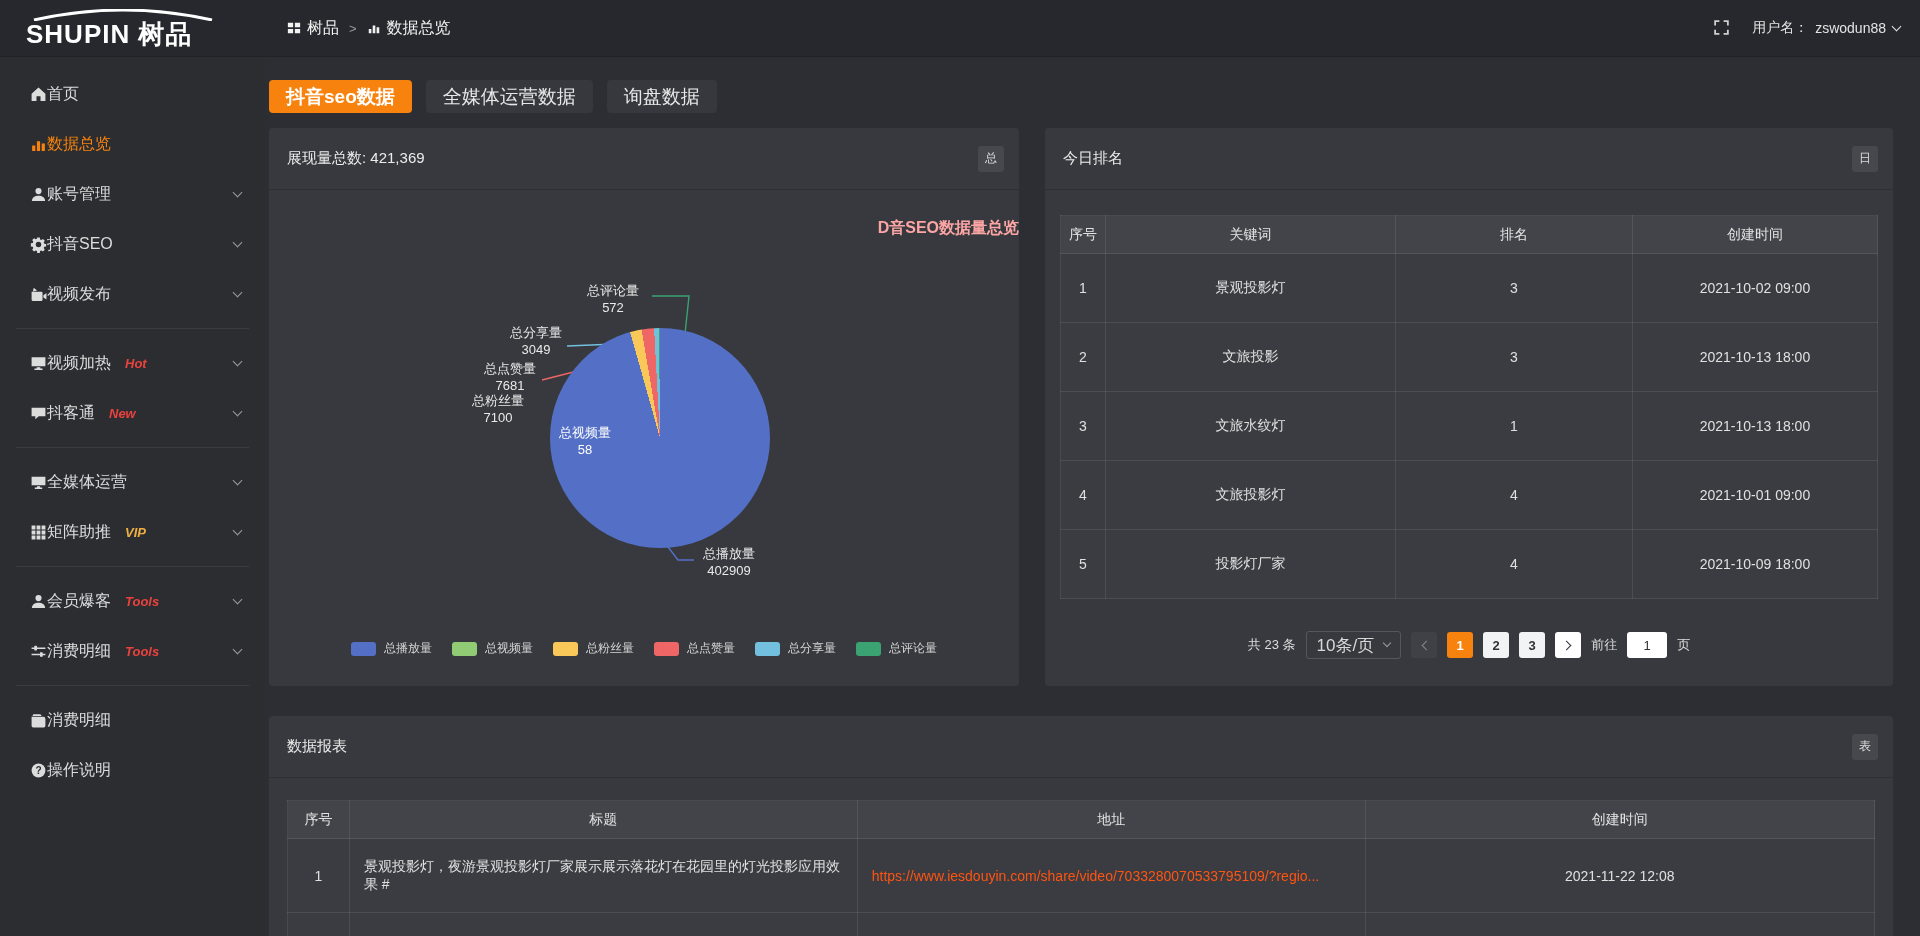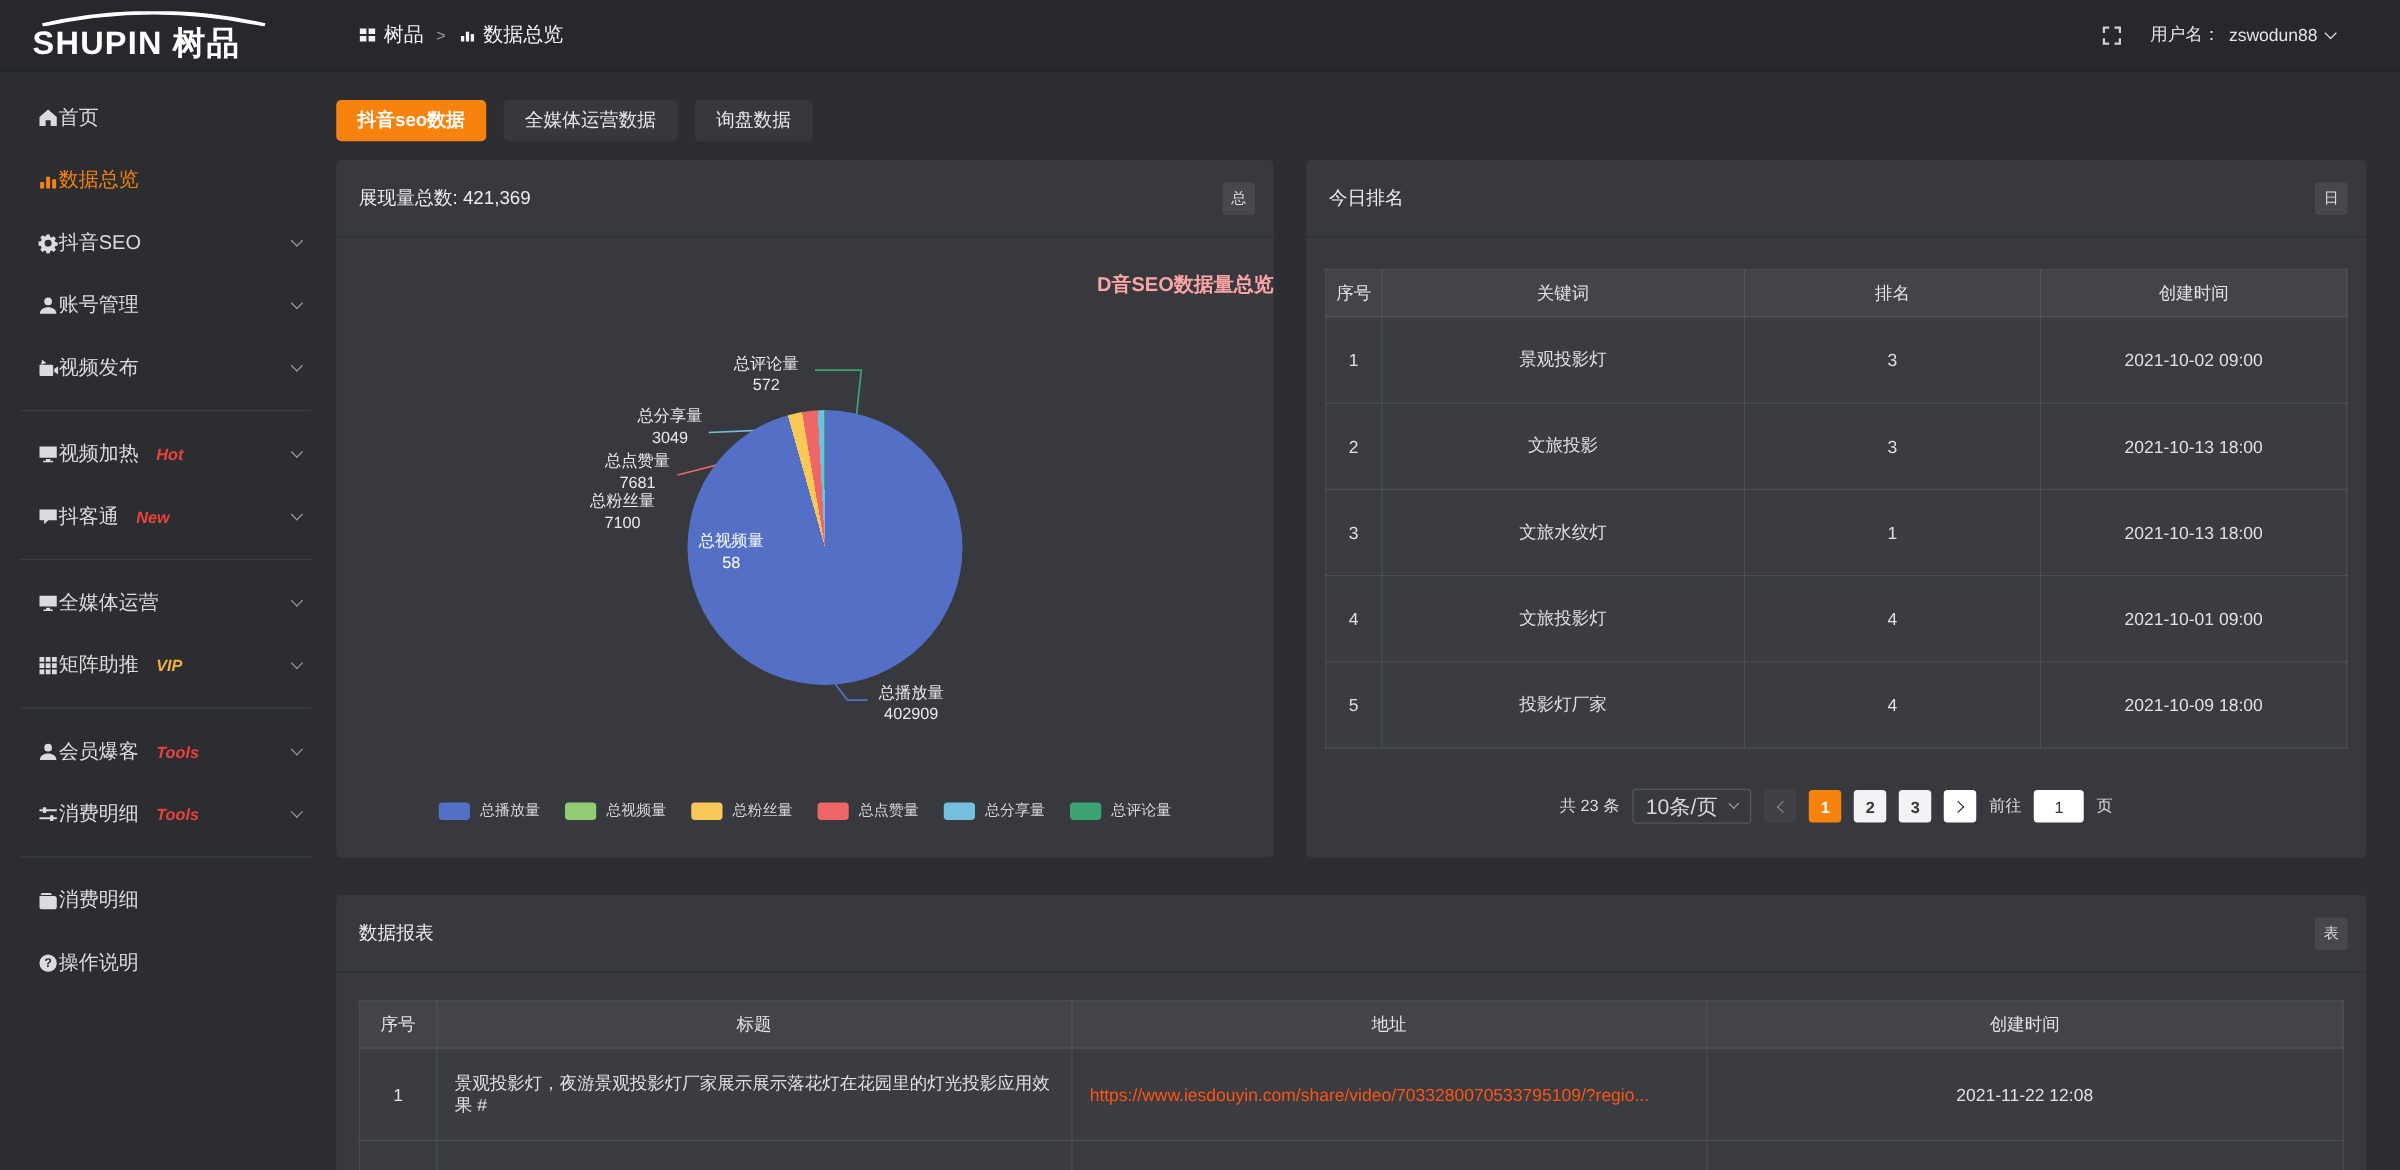--- a/index.html
+++ b/index.html
@@ -7,37 +7,37 @@
     font-family:"Liberation Sans","DejaVu Sans",sans-serif;color:#e6e6e6;font-size:14px}
   
   .navbar{position:absolute;left:0;top:0;right:0;height:57px;background:#26282d;
     border-bottom:1px solid #1f2125;display:flex;align-items:center;z-index:5}
   .logo{width:265px;padding-left:26px;display:flex;flex-direction:column;align-items:flex-start}
   .logo svg{margin-left:4px}
   .logo-text{font-weight:800;font-size:26px;letter-spacing:1px;color:#fff;line-height:26px;display:flex;gap:8px;align-items:center}
   .crumbs{display:flex;align-items:center;gap:10px;font-size:16px;margin-left:22px}
   .crumb{display:flex;align-items:center;gap:6px;cursor:pointer;color:#f2f2f2}
   .crumb-sep{color:#9a9a9a;font-size:13px}
-  .nav-right{margin-left:auto;display:flex;align-items:center;gap:22px;padding-right:52px;font-size:14px;color:#e3e3e3}
+  .nav-right{margin-left:auto;display:flex;align-items:flex-start;gap:22px;padding-right:20px;font-size:14px;color:#e3e3e3}
   .user{display:flex;align-items:center;gap:7px;cursor:pointer}
   .cv{display:inline-block;width:7px;height:7px;border-right:1.6px solid currentColor;border-bottom:1.6px solid currentColor;transform:rotate(45deg);margin-top:-4px}
   
   .sidebar{position:absolute;left:0;top:57px;bottom:0;width:265px;background:#2b2d31;padding-top:12px}
   .s-item{height:50px;display:flex;align-items:center;padding:0 24px 0 30px;color:#dcdcdc;font-size:16px;cursor:pointer}
   .s-item .ic{width:17px;height:17px;flex:none}
   .s-label{}
   .s-item.active{color:#f7820d}
   .s-badge{margin-left:14px;font-size:13px;font-weight:bold;font-style:italic}
   .b-red{color:#e9423e}.b-gold{color:#efb041}
   .s-item .cv{margin-left:auto;color:#9b9da1}
   .s-divider{height:1px;background:#3a3c40;margin:9px 16px}
   
   .main{position:absolute;left:265px;top:57px;right:0;bottom:0;background:#2c2e33;padding:23px 27px 0 4px;overflow:hidden}
   .tabs{display:flex;gap:14px;margin-bottom:15px}
-  .tab{height:33px;padding:0 17px;border:none;border-radius:4px;background:#36383d;color:#e8e8e8;font-size:15px;cursor:pointer;font-family:inherit}
+  .tab{height:33px;padding:0 17px;border:none;border-radius:4px;background:#36383d;color:#e8e8e8;font-size:19px;cursor:pointer;font-family:inherit}
   .tab.active{background:#f7820d;color:#fff;font-weight:bold}
   .row{display:flex;gap:26px}
   .panel{background:#37393e;border-radius:4px;overflow:hidden}
   .p-head{height:62px;display:flex;align-items:center;justify-content:space-between;
     padding:0 15px 0 18px;border-bottom:1px solid #2e3034;font-size:15px;color:#ececec}
   .corner-badge{width:26px;height:26px;background:#46484e;border-radius:3px;color:#ddd;font-size:12px;
     display:flex;align-items:center;justify-content:center;cursor:pointer}
   
   .left-panel{width:750px;height:558px;flex:none}
   .chart-area{position:relative;height:496px}
@@ -125,31 +125,31 @@
     <span class="s-label">首页</span>
   </div>
   <div class="s-item active">
     <svg class="ic" viewBox="0 0 16 16" width="17" height="17">
         <path d="M2 9h3v5H2zM6.5 5h3v9h-3zM11 7h3v7h-3z"></path>
       </svg>
     <span class="s-label">数据总览</span>
   </div>
   <div class="s-item">
     <svg class="ic" viewBox="0 0 16 16" width="17" height="17">
-        <path fill-rule="evenodd" d="M6.8 1.5h2.4l.3 1.8 1.2.5 1.5-1 1.7 1.7-1 1.5.5 1.2 1.8.3v2.4l-1.8.3-.5 1.2 1 1.5-1.7 1.7-1.5-1-1.2.5-.3 1.8H6.8l-.3-1.8-1.2-.5-1.5 1-1.7-1.7 1-1.5-.5-1.2-1.8-.3V6.8l1.8-.3.5-1.2-1-1.5 1.7-1.7 1.5 1 1.2-.5zM8 5.4A2.6 2.6 0 1 0 8 10.6 2.6 2.6 0 0 0 8 5.4z"></path>
-      </svg>
-    <span class="s-label">抖音SEO</span>
-    <i class="cv"></i>
-  </div>
-  <div class="s-item">
-    <svg class="ic" viewBox="0 0 16 16" width="17" height="17">
         <circle cx="8" cy="4.8" r="2.9"></circle>
         <path d="M1.8 14.2c0-3.4 2.8-5 6.2-5s6.2 1.6 6.2 5z"></path>
       </svg>
     <span class="s-label">账号管理</span>
+    <i class="cv"></i>
+  </div>
+  <div class="s-item">
+    <svg class="ic" viewBox="0 0 16 16" width="17" height="17">
+        <path fill-rule="evenodd" d="M6.8 1.5h2.4l.3 1.8 1.2.5 1.5-1 1.7 1.7-1 1.5.5 1.2 1.8.3v2.4l-1.8.3-.5 1.2 1 1.5-1.7 1.7-1.5-1-1.2.5-.3 1.8H6.8l-.3-1.8-1.2-.5-1.5 1-1.7-1.7 1-1.5-.5-1.2-1.8-.3V6.8l1.8-.3.5-1.2-1-1.5 1.7-1.7 1.5 1 1.2-.5zM8 5.4A2.6 2.6 0 1 0 8 10.6 2.6 2.6 0 0 0 8 5.4z"></path>
+      </svg>
+    <span class="s-label">抖音SEO</span>
     <i class="cv"></i>
   </div>
   <div class="s-item">
     <svg class="ic" viewBox="0 0 16 16" width="17" height="17">
         <path d="M1.5 5.5h9.3a1 1 0 0 1 1 1V13a1 1 0 0 1-1 1H2.5a1 1 0 0 1-1-1zM12.6 8.6l2.9-2v6.2l-2.9-2zM3.5 1.7l3.2 2.5-4 1z"></path>
       </svg>
     <span class="s-label">视频发布</span>
     <i class="cv"></i>
   </div>
   <div class="s-divider"></div>

